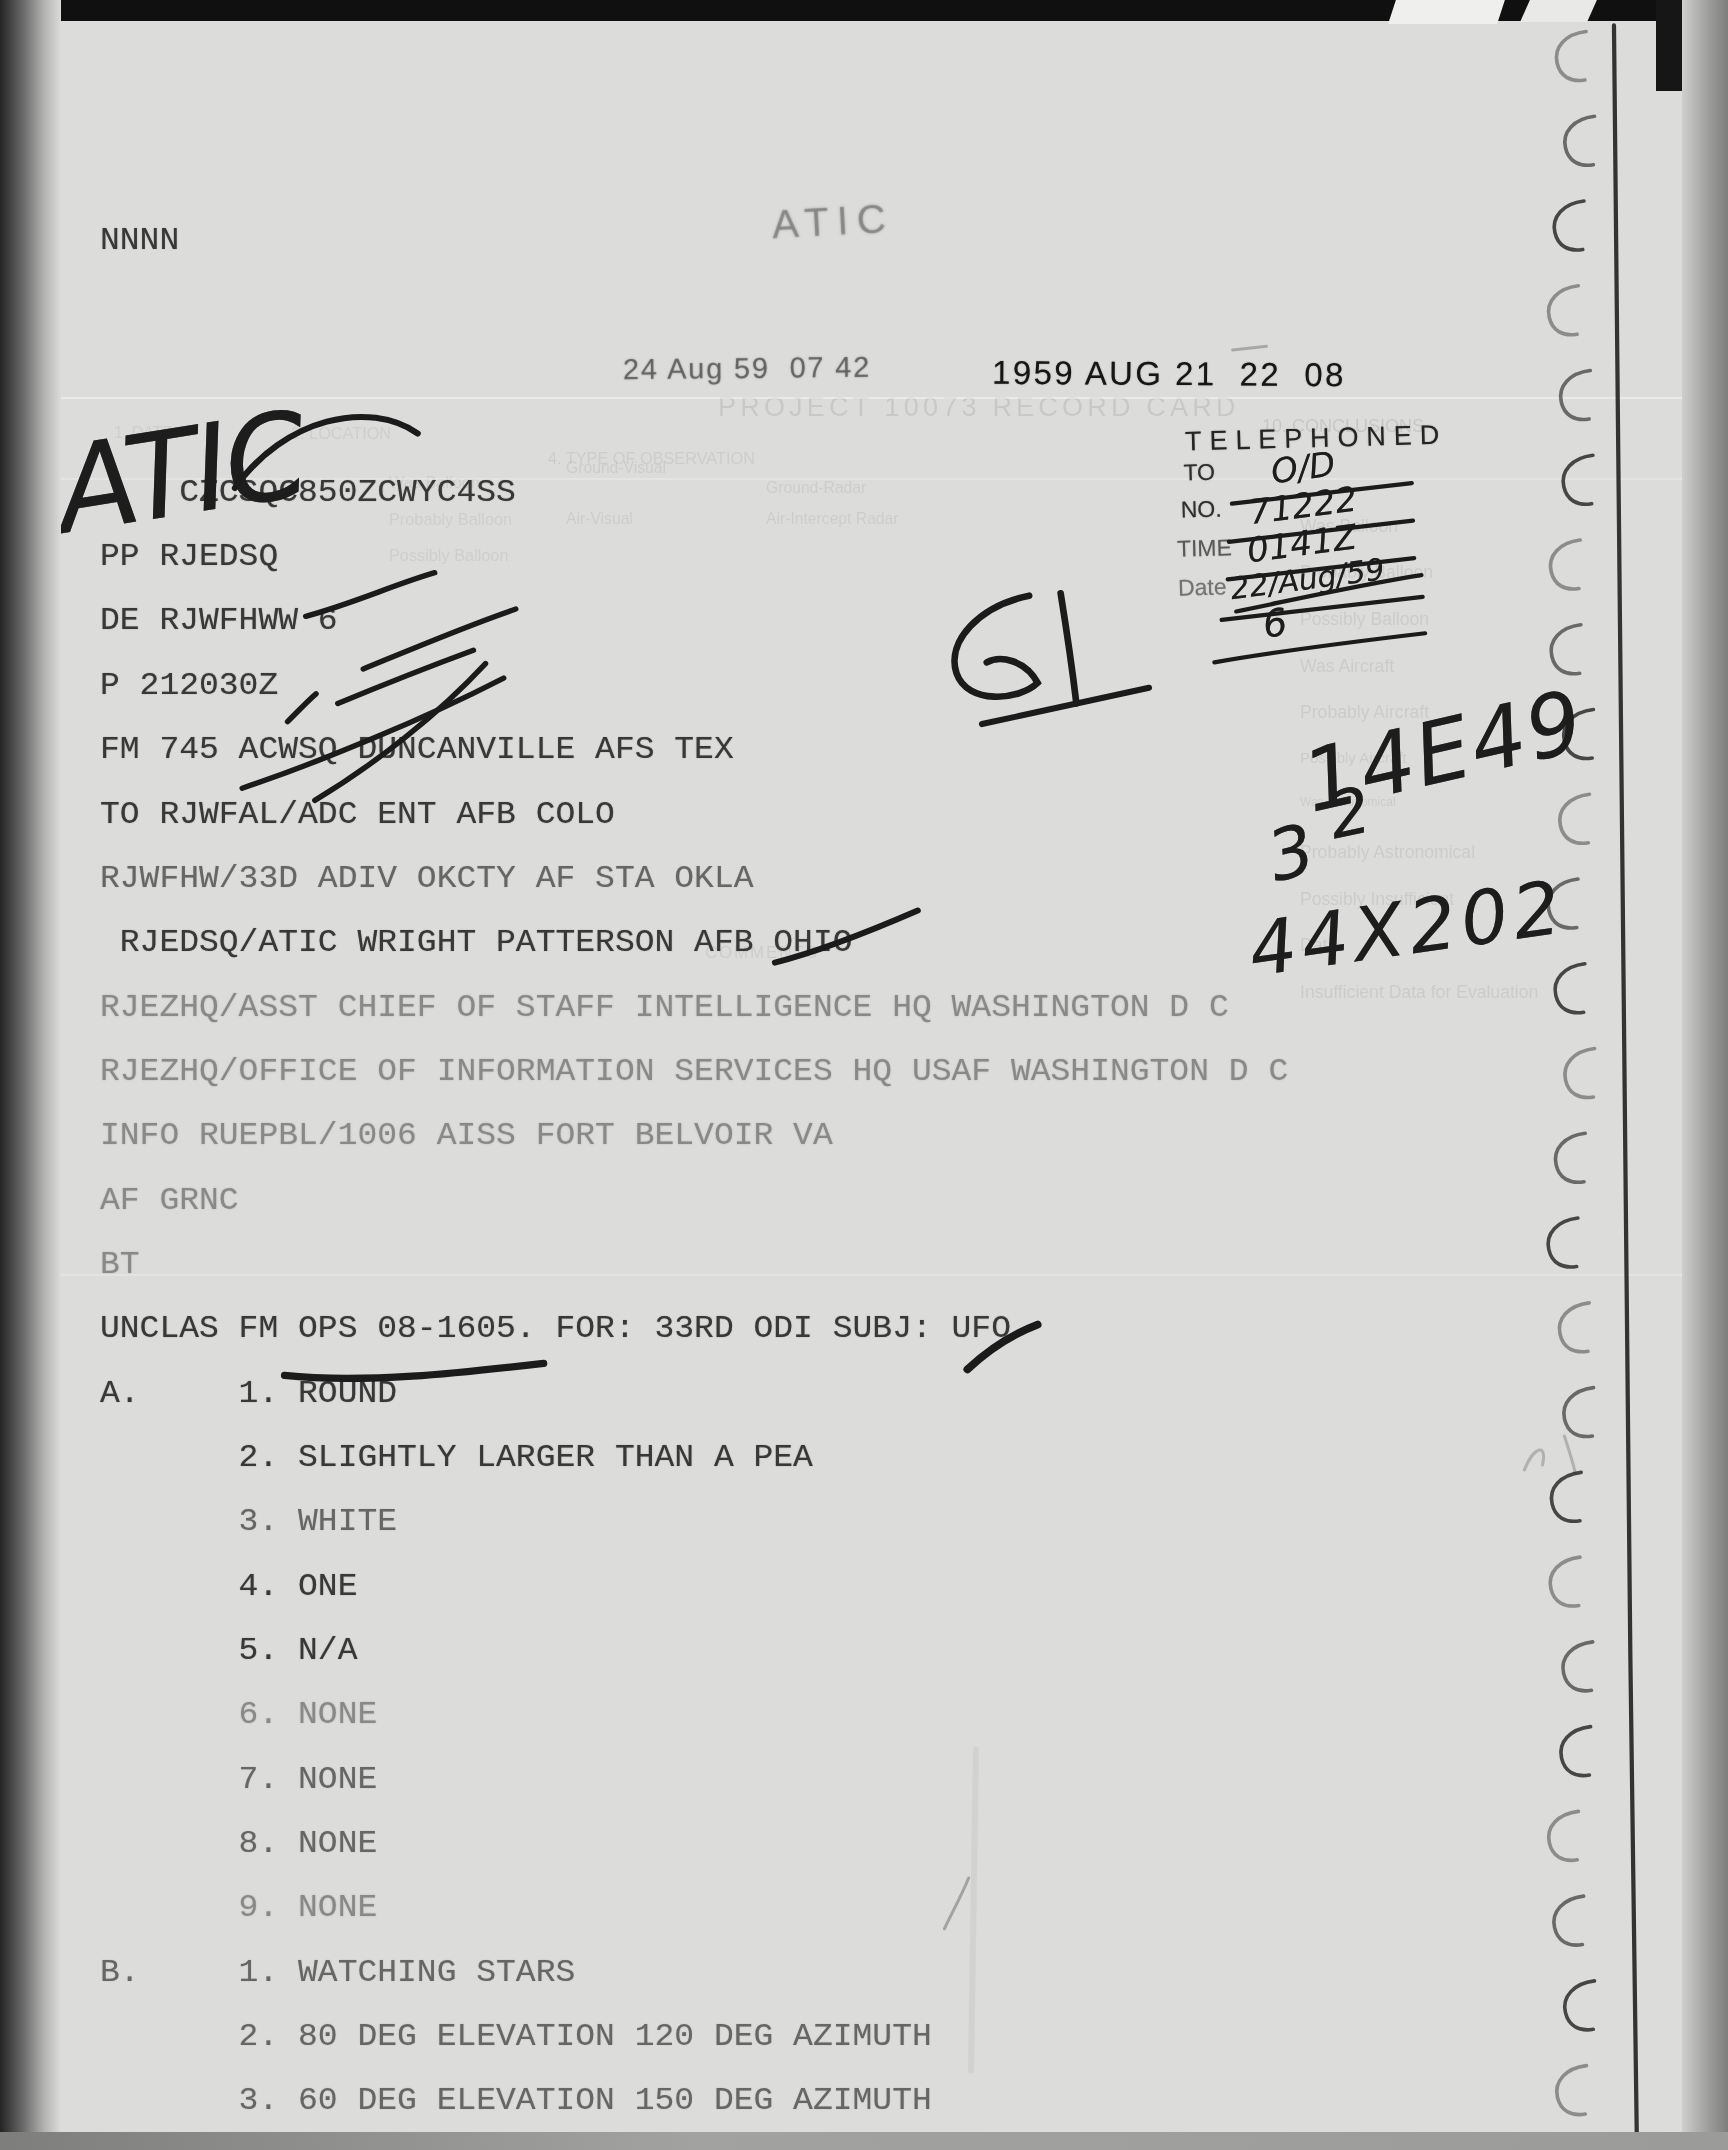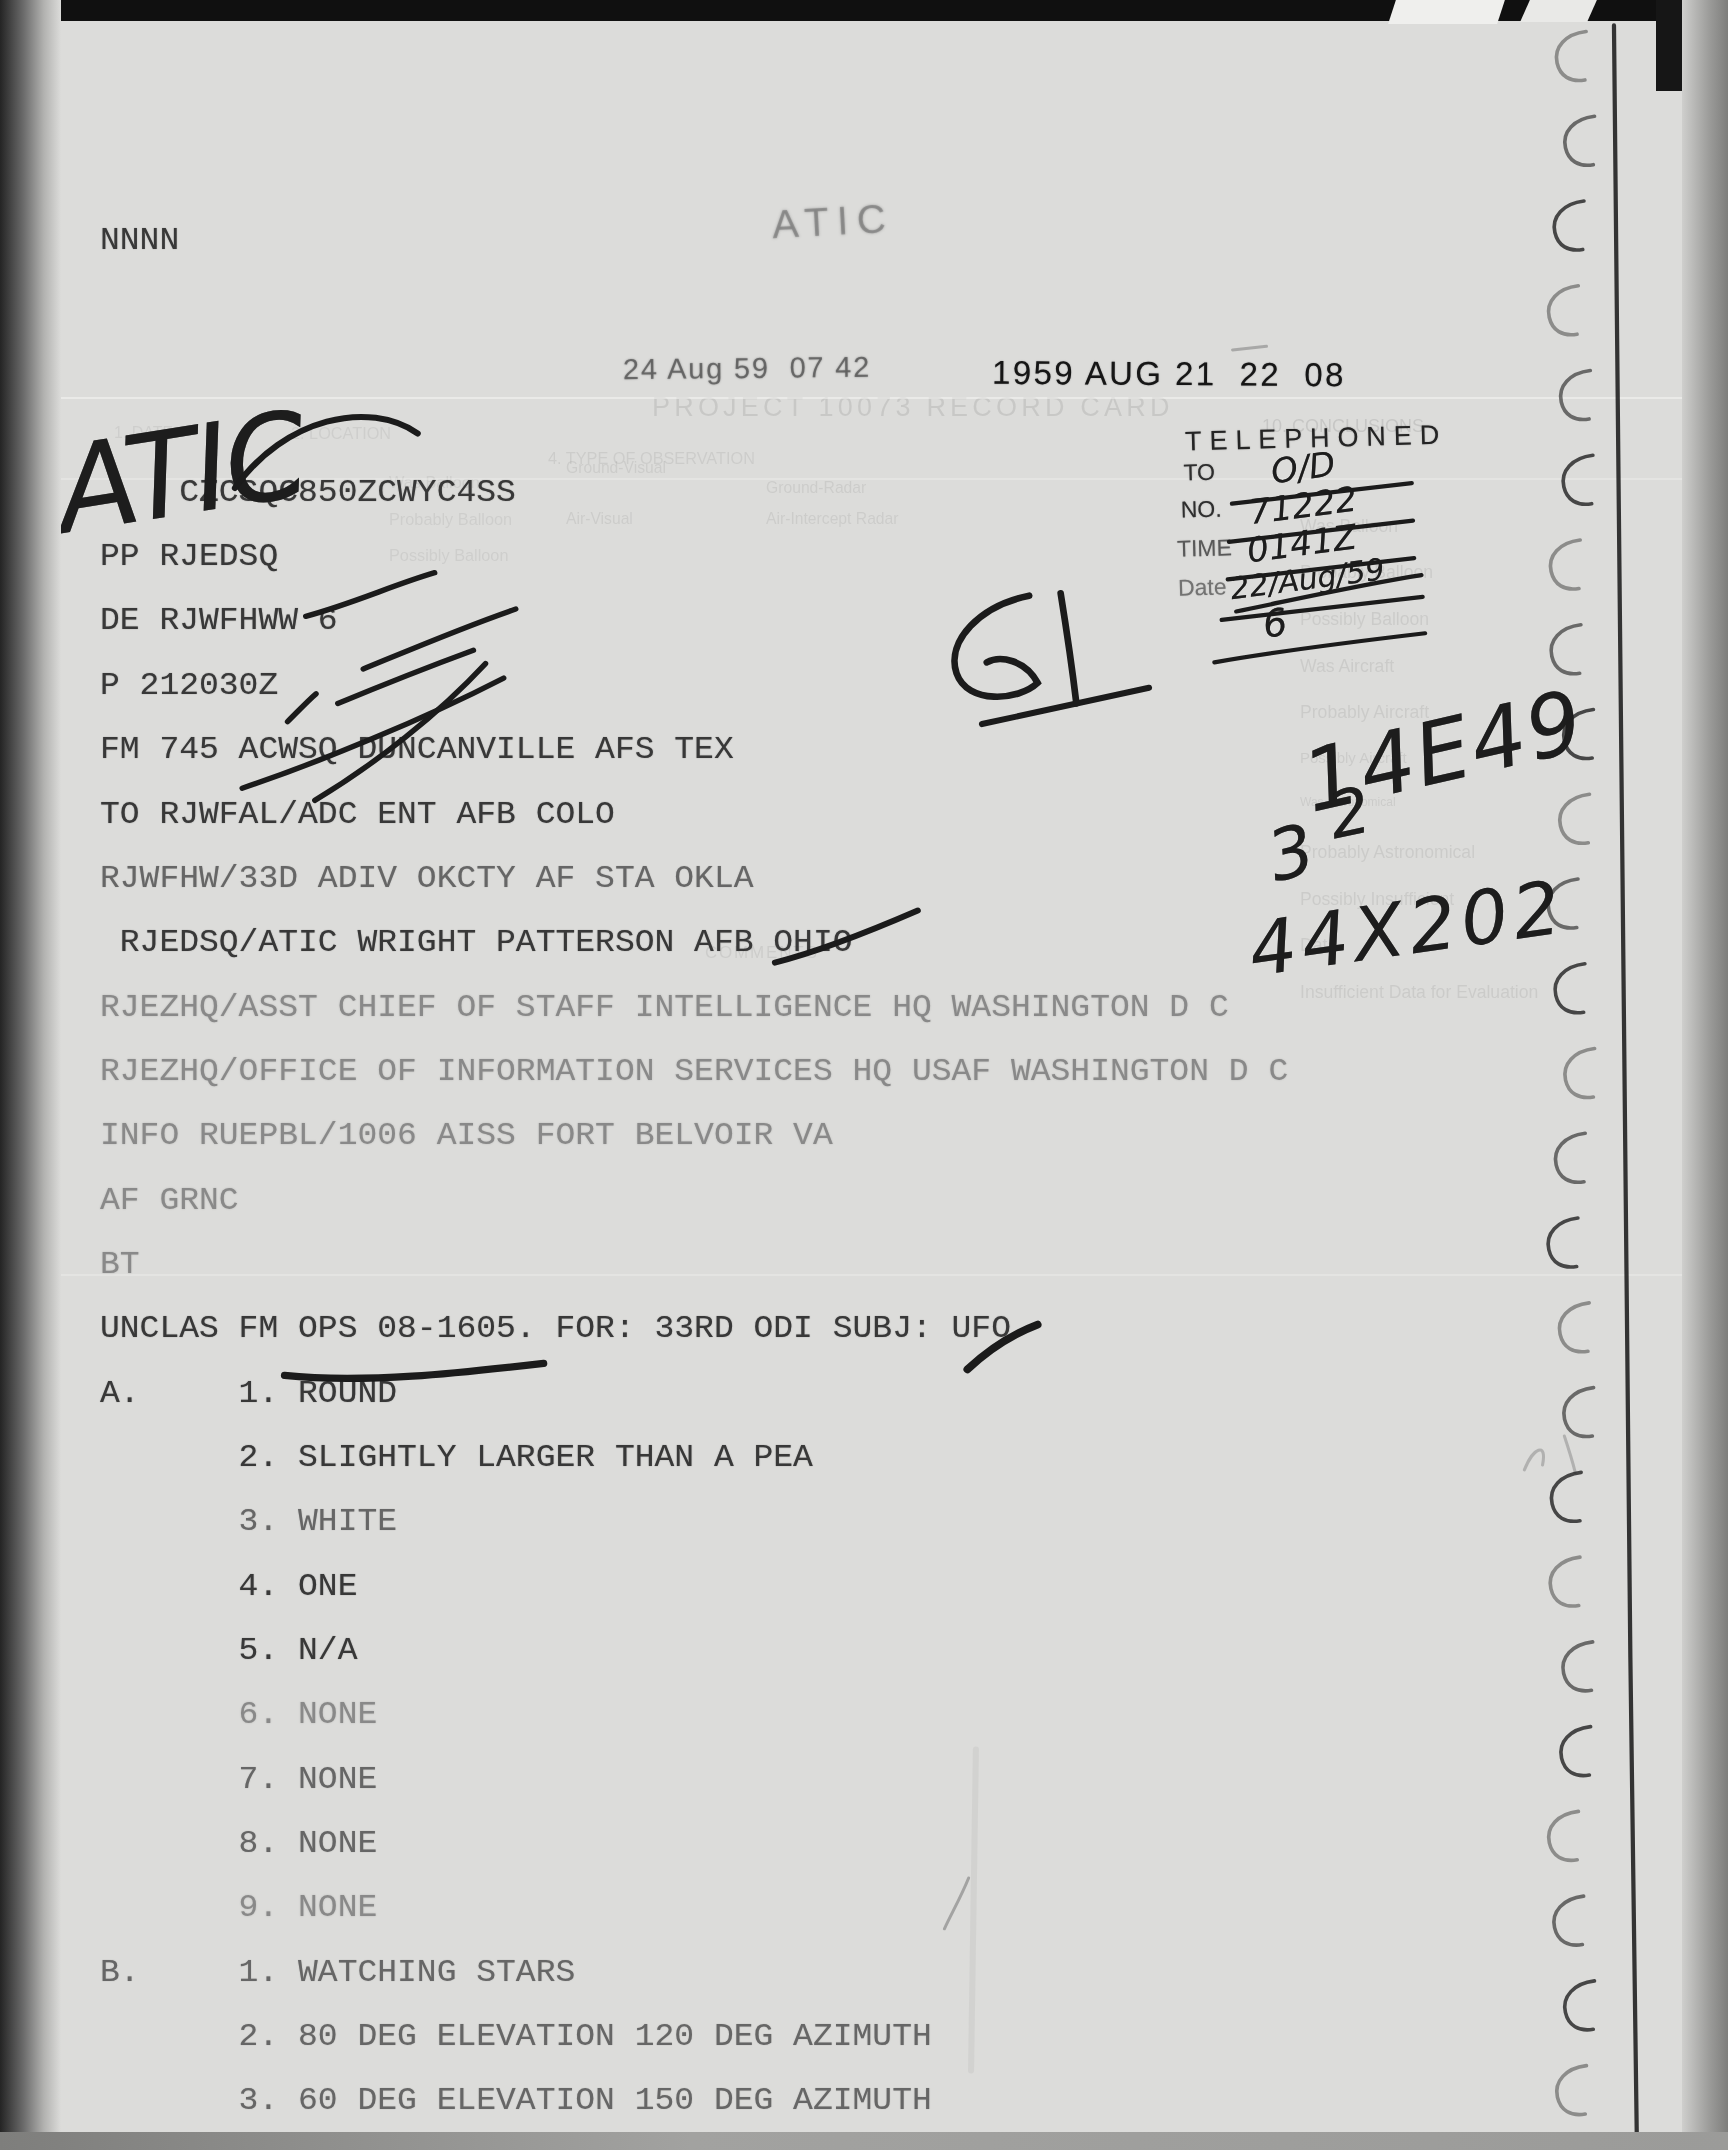--- a/index.html
+++ b/index.html
@@ -53,21 +53,21 @@
   .svg-overlay{position:absolute;left:0;top:0;}
 
   
   .ghost{position:absolute;font-family:"Liberation Sans",sans-serif;color:#4a4a4a;white-space:pre;}
 </style>
 </head>
 <body>
 
 <div class="page">
 
-  <div class="ghost" style="left:652px;top:392px;font-size:27px;letter-spacing:4.2px;opacity:.13;">PROJECT 10073 RECORD CARD</div>
+  <div class="ghost" style="left:718px;top:392px;font-size:27px;letter-spacing:4.2px;opacity:.13;">PROJECT 10073 RECORD CARD</div>
   <div class="ghost" style="left:1262px;top:416px;font-size:18px;opacity:.14;">10. CONCLUSIONS</div>
   <div id="ghost-conclusions">
       <div class="ghost" style="left: 1300px; top: 516px; font-size: 17.6px; opacity: 0.11;">Was Balloon</div>
       <div class="ghost" style="left: 1300px; top: 562px; font-size: 17.6px; opacity: 0.11;">Probably Balloon</div>
       <div class="ghost" style="left: 1300px; top: 609px; font-size: 17.6px; opacity: 0.11;">Possibly Balloon</div>
       <div class="ghost" style="left: 1300px; top: 656px; font-size: 17.6px; opacity: 0.11;">Was Aircraft</div>
       <div class="ghost" style="left: 1300px; top: 702px; font-size: 17.6px; opacity: 0.11;">Probably Aircraft</div>
       <div class="ghost" style="left: 1300px; top: 749px; font-size: 15px; opacity: 0.11;">Possibly Aircraft</div>
       <div class="ghost" style="left: 1300px; top: 795px; font-size: 12px; opacity: 0.11;">Was Astronomical</div>
       <div class="ghost" style="left: 1300px; top: 842px; font-size: 17.6px; opacity: 0.11;">Probably Astronomical</div>

